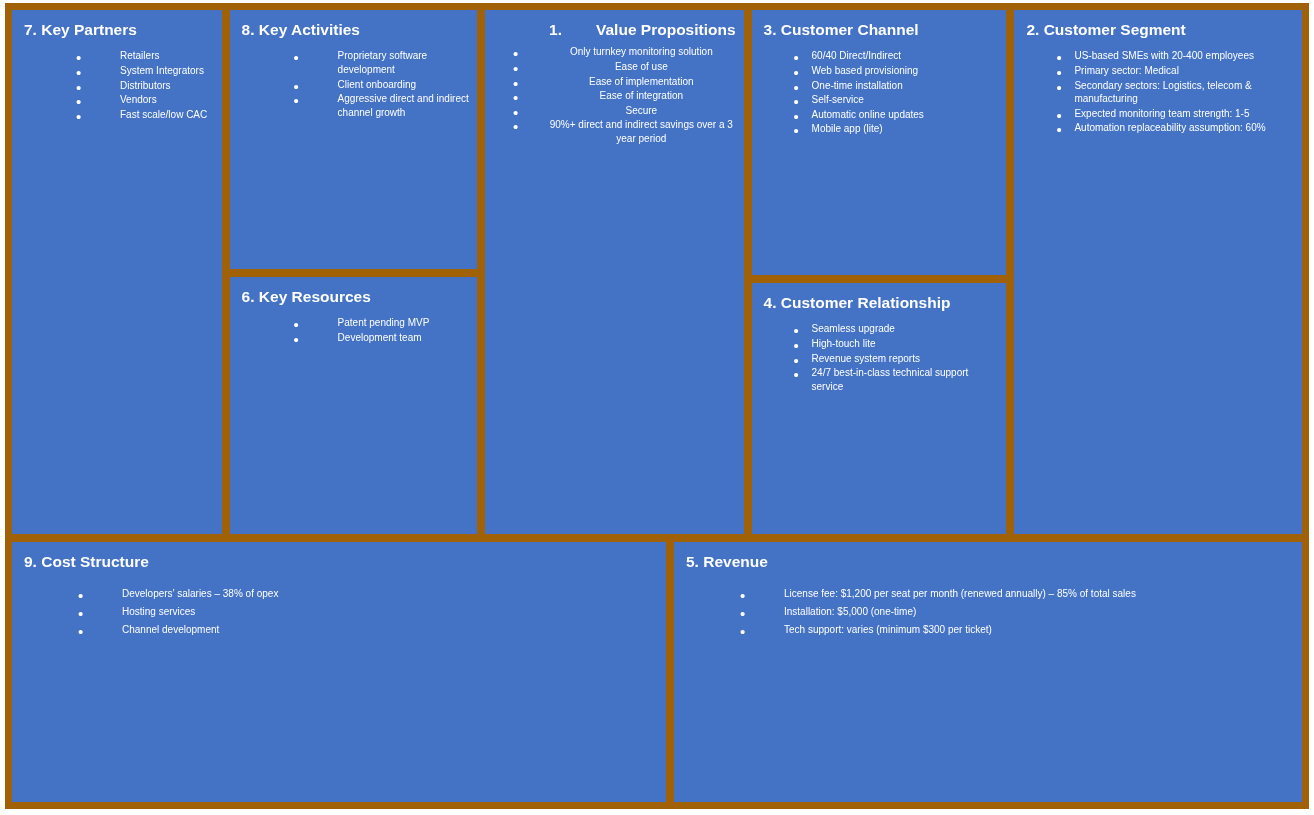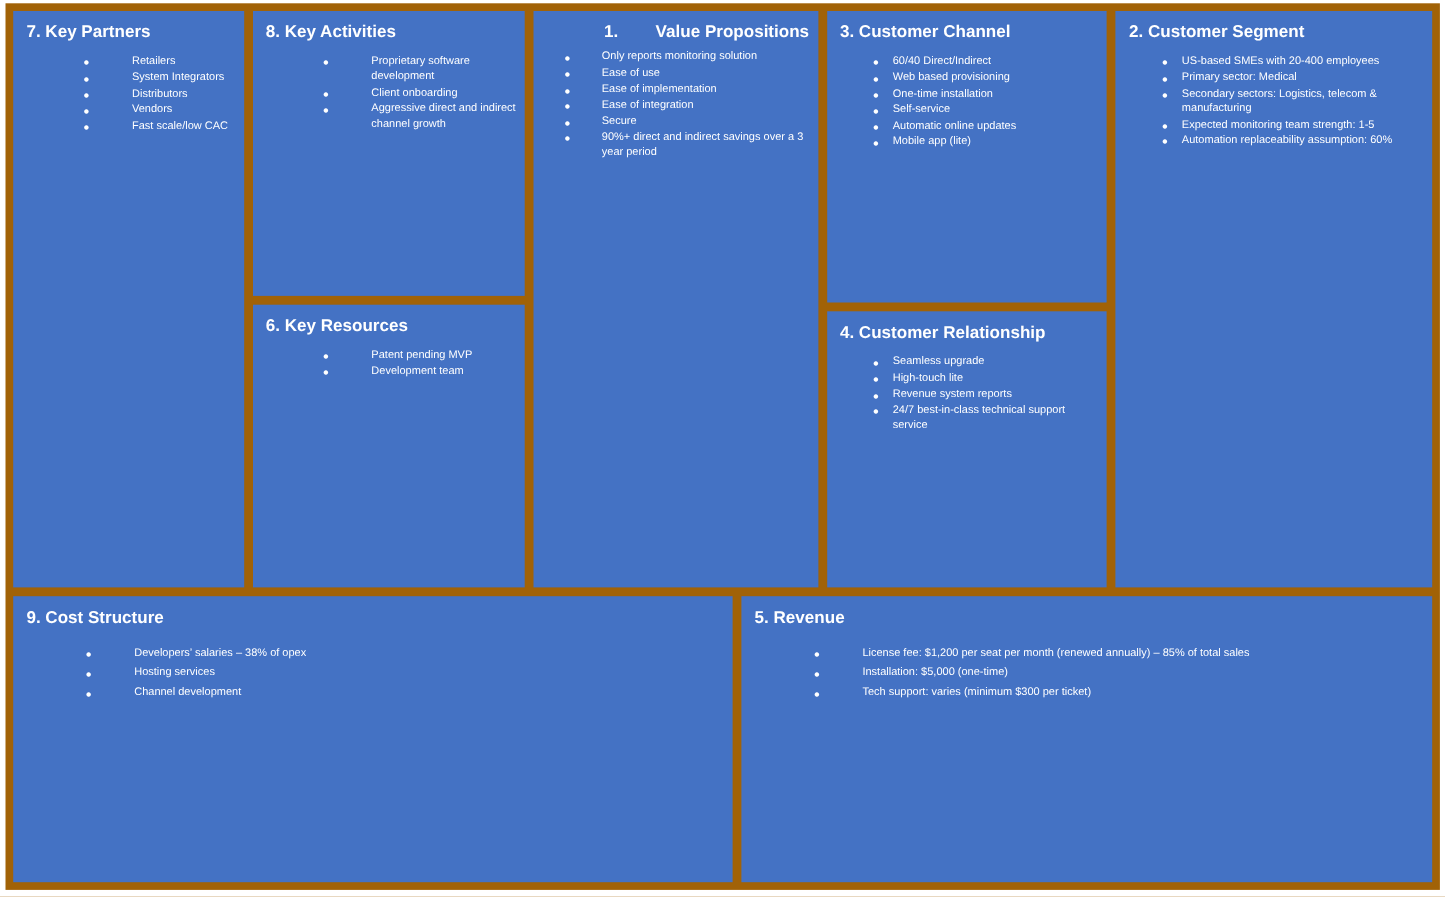--- a/index.html
+++ b/index.html
@@ -42,21 +42,21 @@
   }
 
   
   .col {
     display: flex;
     flex-direction: column;
     gap: 8px;
   }
   .col-partners     { width: 227px; }
   .col-activities   { width: 268px; border-radius: 15px; }
-  .col-value        { width: 272px; }
+  .col-value        { width: 272px; text-align: center; }
   .col-channel      { width: 276px; }
   .col-segment      { flex: 1 1 auto; }
 
   
   .blk-cost    { width: 654px; }
   .blk-revenue { flex: 1 1 auto; }
 
   
   .cell {
     background: #4472c4;
@@ -152,21 +152,21 @@
           <li>Patent pending MVP</li>
           <li>Development team</li>
         </ul>
       </div>
     </div>
 
     <div class="col col-value">
       <div class="cell cell-grow">
         <div class="cell-title title-indent"><span>1.</span><span style="display:inline-block;width:34px;"></span><span>Value Propositions</span></div>
         <ul class="items indent-vp">
-          <li>Only reports monitoring solution</li>
+          <li>Only turnkey monitoring solution</li>
           <li>Ease of use</li>
           <li>Ease of implementation</li>
           <li>Ease of integration</li>
           <li>Secure</li>
           <li>90%+ direct and indirect savings over a 3 year period</li>
         </ul>
       </div>
     </div>
 
     <div class="col col-channel">

